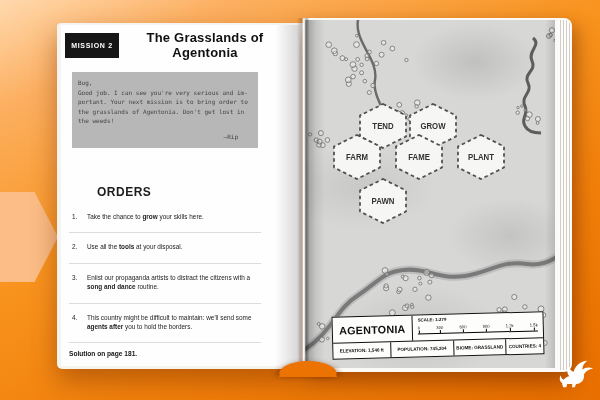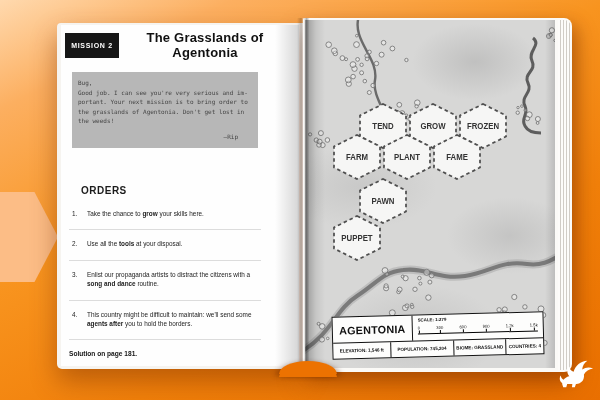--- a/index.html
+++ b/index.html
@@ -29,21 +29,21 @@
   
   .page-header{display:flex;align-items:center;margin:5px 8px 0 4px;}
   .mission-badge{background:#161616;color:#fff;font-weight:bold;font-size:7px;letter-spacing:.7px;
     width:54px;height:25px;display:flex;align-items:center;justify-content:center;box-sizing:border-box;}
   .page-title{flex:1;text-align:center;font-size:13px;font-weight:bold;color:#101010;letter-spacing:.2px;}
   .letter{position:absolute;left:11px;top:47px;width:186px;height:76px;background:#b7b7b7;
     padding:6px 6px;box-sizing:border-box;font-family:"DejaVu Sans Mono",monospace;color:#454545;}
   .letter-body{font-size:6px;line-height:9.6px;white-space:pre-line;}
   .letter-sig{text-align:right;font-size:6px;margin-top:7px;padding-right:14px;}
   .orders{position:absolute;left:8px;top:160px;width:192px;color:#1c1c1c;}
-  .orders-heading{font-size:10px;font-weight:bold;letter-spacing:.5px;margin:0 0 4px 12px;}
+  .orders-heading{font-size:12px;font-weight:bold;letter-spacing:.5px;margin:0 0 4px 28px;}
   .order-item{display:flex;gap:6px;padding:9px 0 11px 0;border-bottom:1px solid #dcdcdc;
     font-size:6.4px;line-height:9.4px;}
   .order-num{width:9px;margin-left:3px;flex-shrink:0;}
   .order-text{flex:1;padding-right:8px;}
   .solution-note{position:absolute;left:8px;top:325px;font-size:6.6px;font-weight:bold;color:#151515;}
 
   
   .right-page{position:absolute;left:248px;top:2px;width:250px;height:348px;overflow:hidden;z-index:3;
     background:
       radial-gradient(90px 55px at 68% 12%,rgba(140,140,140,.30),transparent 70%),
@@ -51,21 +51,21 @@
       radial-gradient(90px 55px at 82% 62%,rgba(140,140,140,.25),transparent 70%),
       radial-gradient(120px 70px at 45% 90%,rgba(145,145,145,.25),transparent 70%),
       #d7d7d6;}
   .right-page::before{content:'';position:absolute;left:0;top:0;bottom:0;width:20px;z-index:7;pointer-events:none;
     background:linear-gradient(to right,rgba(0,0,0,.30),rgba(0,0,0,.08) 55%,rgba(0,0,0,0));}
   .right-page::after{content:'';position:absolute;right:0;top:0;bottom:0;width:10px;z-index:7;pointer-events:none;
     background:linear-gradient(to left,rgba(0,0,0,.12),rgba(0,0,0,0));}
   .map-svg{position:absolute;inset:0;width:100%;height:100%;z-index:1;}
   .hex-grid{position:absolute;inset:0;z-index:2;padding-left:24px;}
   .hex-row{position:absolute;display:flex;}
-  .r0{top:83px;left:53px;} .r1{top:114px;left:27px;} .r2{top:158px;left:53px;justify-content:space-between;} .r3{top:195px;left:27px;}
+  .r0{top:83px;left:53px;} .r1{top:114px;left:27px;gap:12px;} .r2{top:158px;left:53px;justify-content:space-between;} .r3{top:195px;left:27px;}
   .hex{position:relative;width:50px;height:46px;}
   .hex svg{position:absolute;inset:0;width:100%;height:100%;}
   .hex-label{position:absolute;inset:0;display:flex;align-items:center;justify-content:center;
     font-size:9.2px;font-weight:bold;color:#333;transform:scaleX(.85);letter-spacing:0;white-space:nowrap;}
   .legend{position:absolute;left:27px;top:294px;width:210px;background:#fdfdfc;border:1.6px solid #111;
     z-index:5;transform:rotate(-1.5deg);color:#111;}
   .legend-top{display:flex;height:25px;}
   .legend-name{width:80px;display:flex;align-items:center;justify-content:center;font-size:10.8px;
     font-weight:bold;letter-spacing:.2px;border-right:1.4px solid #111;box-sizing:border-box;}
   .legend-scale{flex:1;padding:2px 5px 0 5px;display:flex;flex-direction:column;justify-content:flex-start;}
@@ -265,62 +265,50 @@
                 <polygon points="50,2 96,25 96,67 50,90 4,67 4,25" fill="#f6f6f5" stroke="#4f4f4f" stroke-width="3.5" stroke-dasharray="7 6"></polygon>
               </svg>
               <span class="hex-label">TEND</span>
             </div>
           <div class="hex">
               <svg viewBox="0 0 100 92">
                 <polygon points="50,2 96,25 96,67 50,90 4,67 4,25" fill="#f6f6f5" stroke="#4f4f4f" stroke-width="3.5" stroke-dasharray="7 6"></polygon>
               </svg>
               <span class="hex-label">GROW</span>
             </div>
-          <div class="hex">
-              <svg viewBox="0 0 100 92">
-                <polygon points="50,2 96,25 96,67 50,90 4,67 4,25" fill="#f6f6f5" stroke="#4f4f4f" stroke-width="3.5" stroke-dasharray="7 6"></polygon>
-              </svg>
-              <span class="hex-label">FROZEN</span>
-            </div>
         </div>
         <div class="hex-row r1">
           <div class="hex">
               <svg viewBox="0 0 100 92">
                 <polygon points="50,2 96,25 96,67 50,90 4,67 4,25" fill="#f6f6f5" stroke="#4f4f4f" stroke-width="3.5" stroke-dasharray="7 6"></polygon>
               </svg>
               <span class="hex-label">FARM</span>
             </div>
           <div class="hex">
               <svg viewBox="0 0 100 92">
                 <polygon points="50,2 96,25 96,67 50,90 4,67 4,25" fill="#f6f6f5" stroke="#4f4f4f" stroke-width="3.5" stroke-dasharray="7 6"></polygon>
               </svg>
+              <span class="hex-label">FAME</span>
+            </div>
+          <div class="hex">
+              <svg viewBox="0 0 100 92">
+                <polygon points="50,2 96,25 96,67 50,90 4,67 4,25" fill="#f6f6f5" stroke="#4f4f4f" stroke-width="3.5" stroke-dasharray="7 6"></polygon>
+              </svg>
               <span class="hex-label">PLANT</span>
             </div>
-          <div class="hex">
-              <svg viewBox="0 0 100 92">
-                <polygon points="50,2 96,25 96,67 50,90 4,67 4,25" fill="#f6f6f5" stroke="#4f4f4f" stroke-width="3.5" stroke-dasharray="7 6"></polygon>
-              </svg>
-              <span class="hex-label">FAME</span>
-            </div>
         </div>
         <div class="hex-row r2">
           <div class="hex">
               <svg viewBox="0 0 100 92">
                 <polygon points="50,2 96,25 96,67 50,90 4,67 4,25" fill="#f6f6f5" stroke="#4f4f4f" stroke-width="3.5" stroke-dasharray="7 6"></polygon>
               </svg>
               <span class="hex-label">PAWN</span>
             </div>
         </div>
         <div class="hex-row r3">
-          <div class="hex">
-              <svg viewBox="0 0 100 92">
-                <polygon points="50,2 96,25 96,67 50,90 4,67 4,25" fill="#f6f6f5" stroke="#4f4f4f" stroke-width="3.5" stroke-dasharray="7 6"></polygon>
-              </svg>
-              <span class="hex-label">PUPPET</span>
-            </div>
         </div>
       </div>
 
       <div class="legend">
         <div class="legend-top">
           <div class="legend-name">AGENTONIA</div>
           <div class="legend-scale">
             <div class="scale-label">SCALE: 1:279</div>
             <div class="scalebar">
               <span>0</span>

